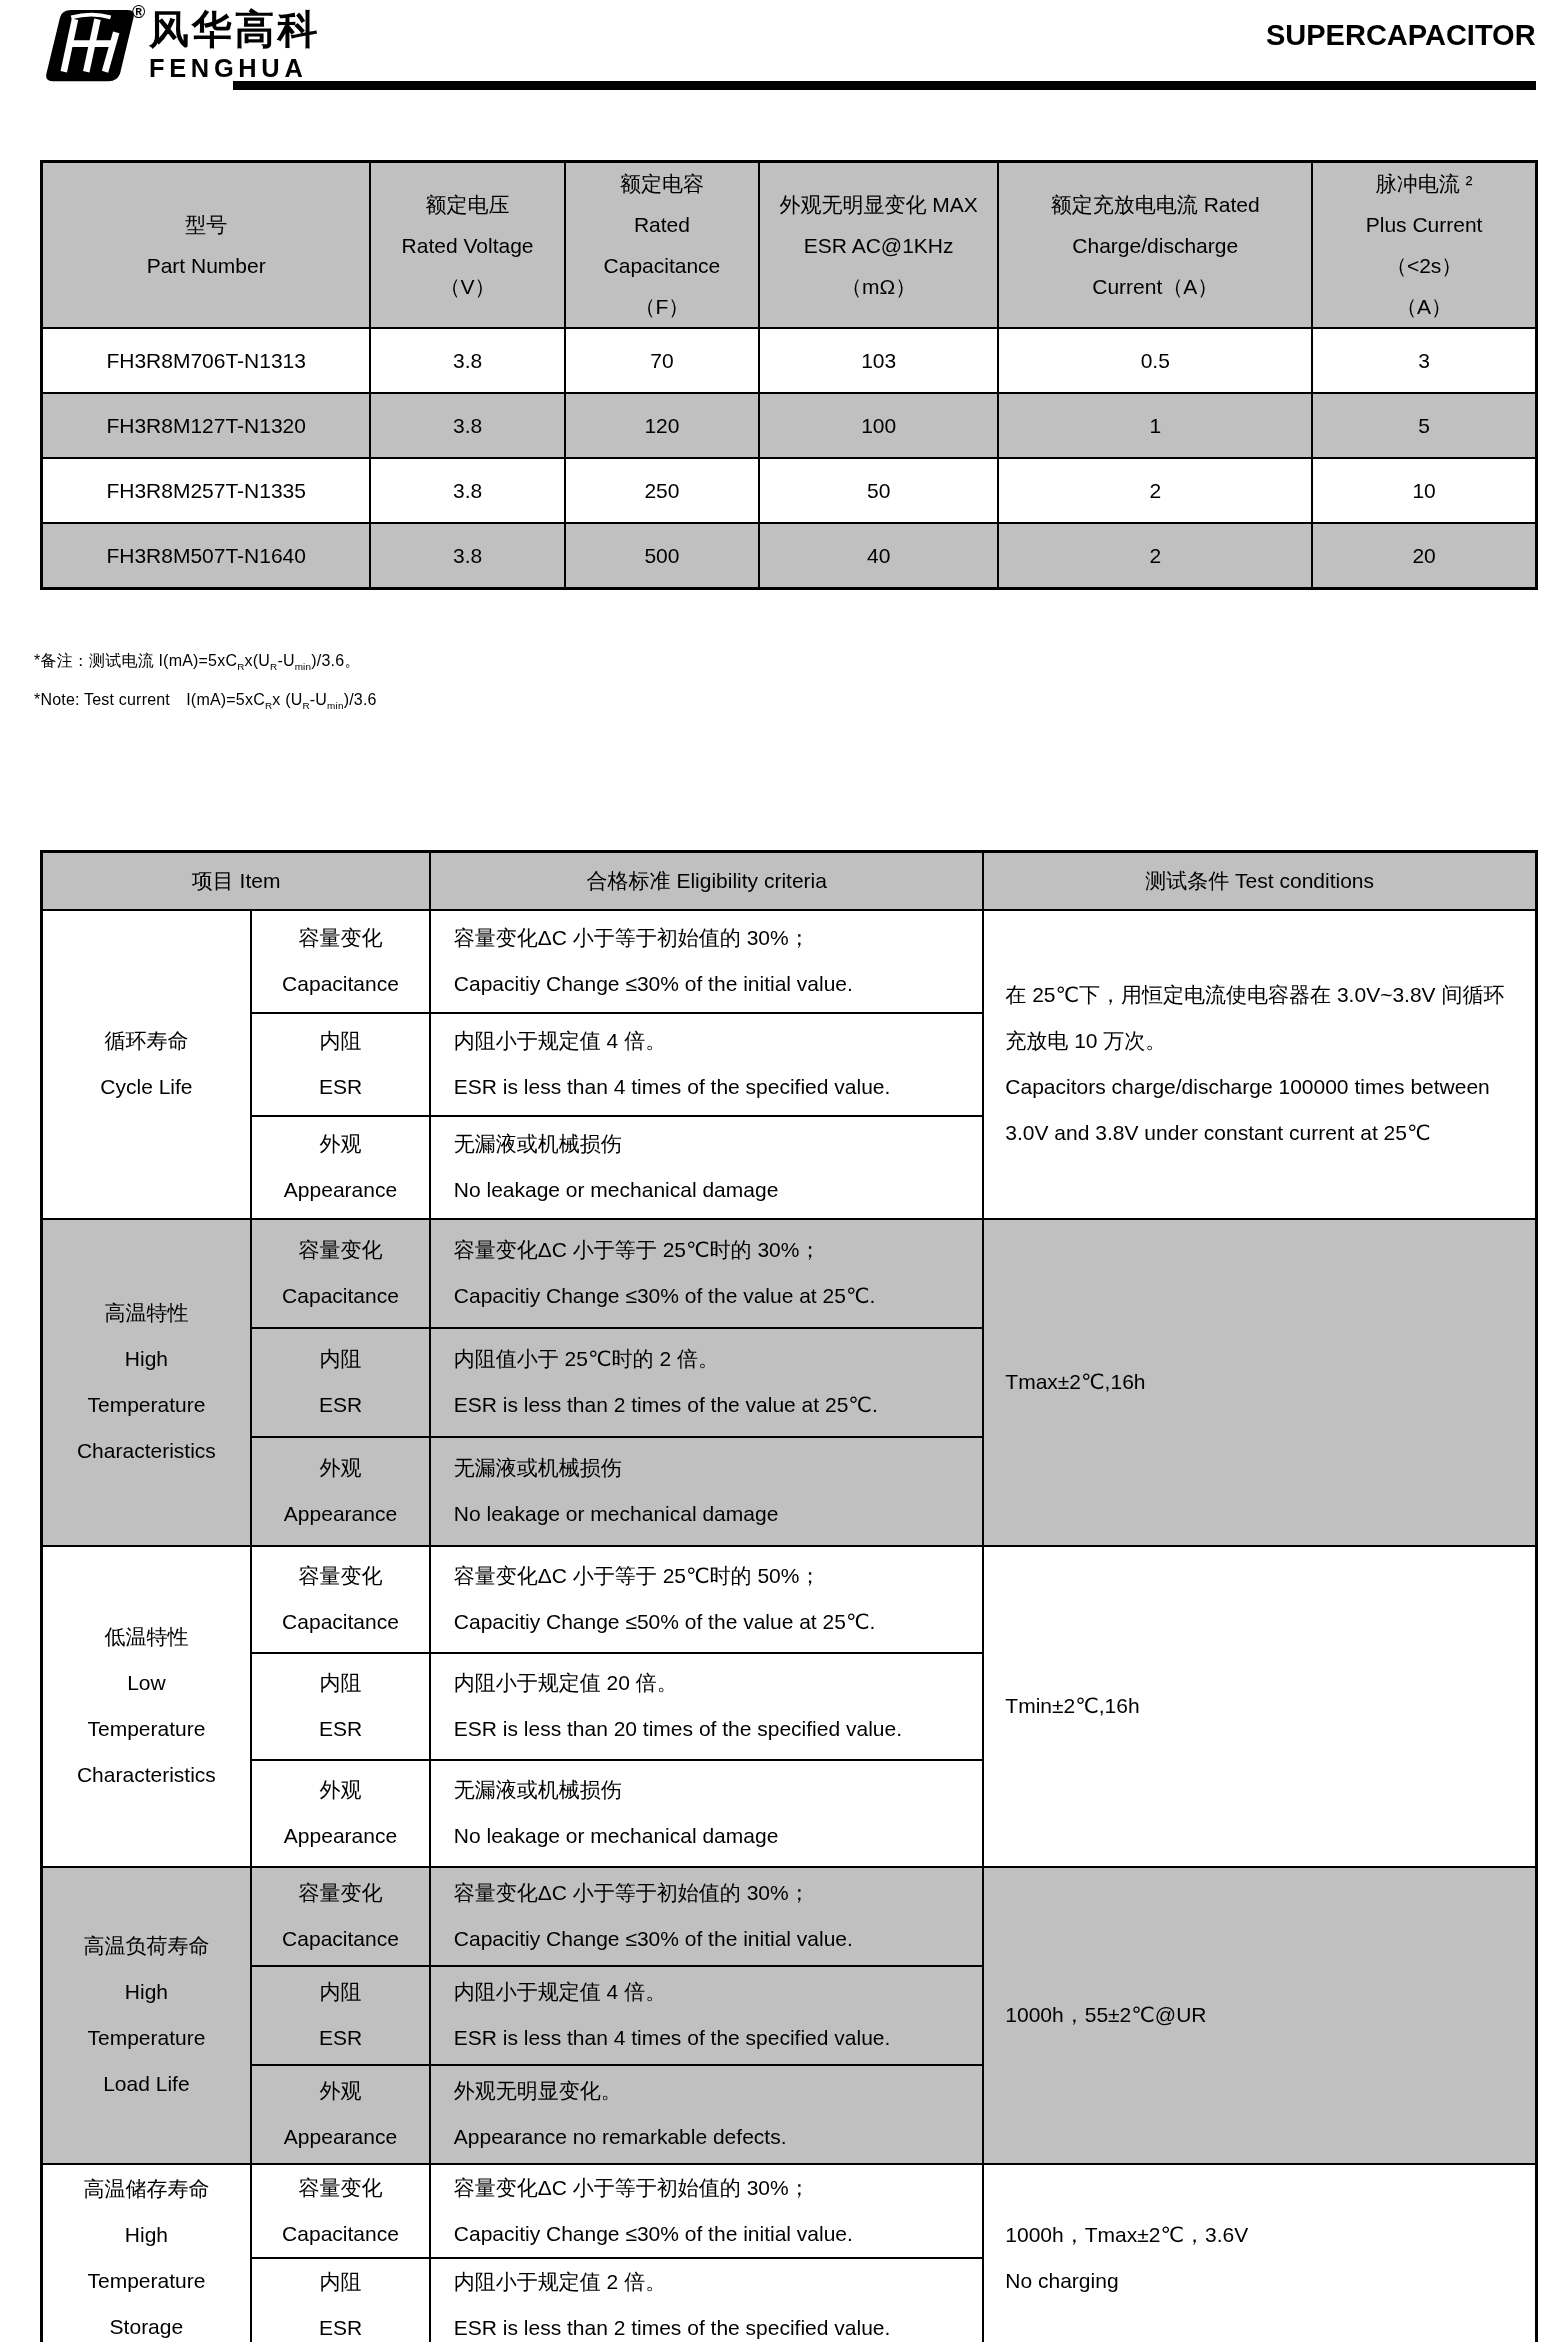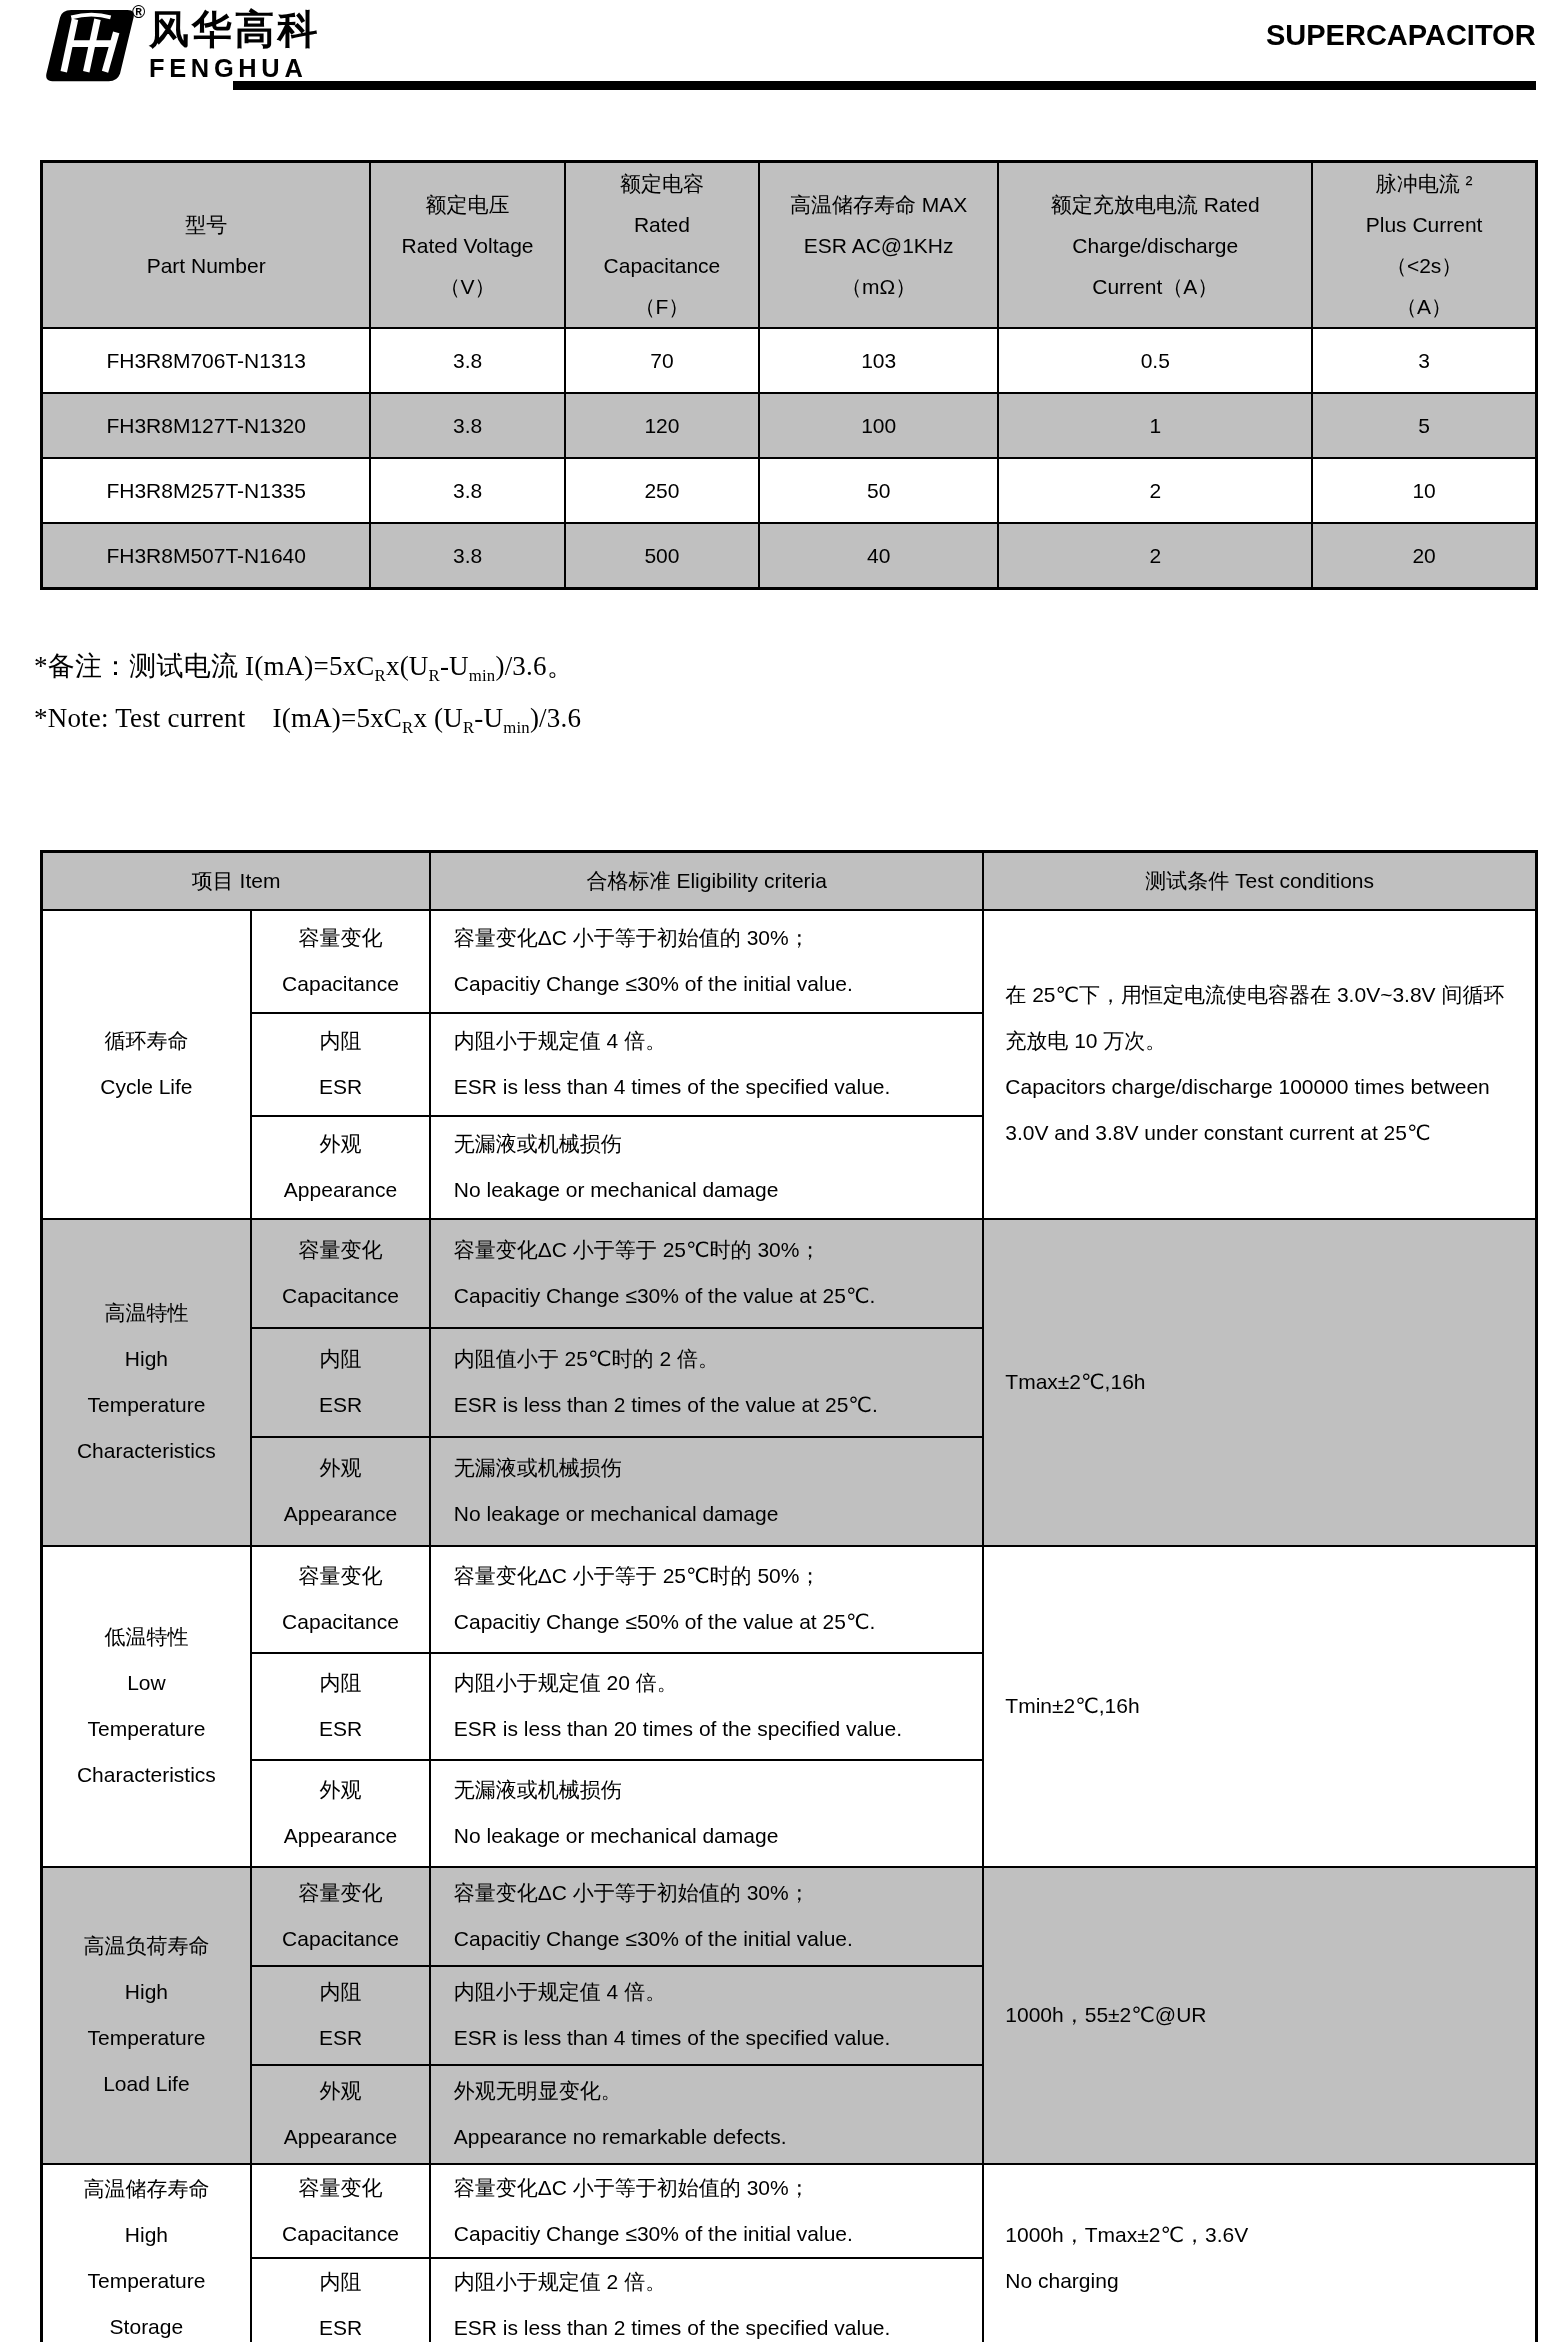--- a/index.html
+++ b/index.html
@@ -20,21 +20,21 @@
   th,td{border:2.8px solid #000;vertical-align:middle;white-space:pre-line;
         font-weight:normal;padding:0;}
   
   .spec{position:absolute;left:40px;top:160px;width:1498px;border:3.8px solid #000;}
   .spec th{background:#c0c0c0;font-size:21px;line-height:41px;text-align:center;}
   .spec thead tr{height:151px;}
   .spec tbody tr{height:65px;}
   .spec td{font-size:21px;text-align:center;line-height:1.2;}
   .spec tbody tr:nth-child(even) td{background:#c0c0c0;}
   
-  .notes{position:absolute;left:34px;top:653px;font-size:27px;line-height:1;font-family:Liberation Serif, serif;}
+  .notes{position:absolute;left:34px;top:653px;font-size:16px;line-height:1;}
   .note-line{margin-bottom:20px;letter-spacing:0.2px;}
   .note-line sub{font-size:0.62em;}
   
   .section-head{position:absolute;left:34px;top:759px;font-size:27px;line-height:1;}
   .section-head .cn{font-weight:bold;letter-spacing:0.9px;}
   .section-head .en{margin-top:18px;margin-left:34px;}
   
   .rel{position:absolute;left:40px;top:850px;width:1498px;border:3.8px solid #000;}
   .rel th{background:#c0c0c0;font-size:21px;text-align:center;line-height:normal;}
   .rel thead tr{height:58px;}
@@ -86,21 +86,21 @@
       <tr>
         <th>型号
 Part Number</th>
         <th>额定电压
 Rated Voltage
 （V）</th>
         <th>额定电容
 Rated
 Capacitance
 （F）</th>
-        <th>高温储存寿命 MAX
+        <th>外观无明显变化 MAX
 ESR AC@1KHz
 （mΩ）</th>
         <th>额定充放电电流  Rated
 Charge/discharge
 Current（A）</th>
         <th>脉冲电流 ²
 Plus Current
 （&lt;2s）
 （A）</th>
       </tr>

